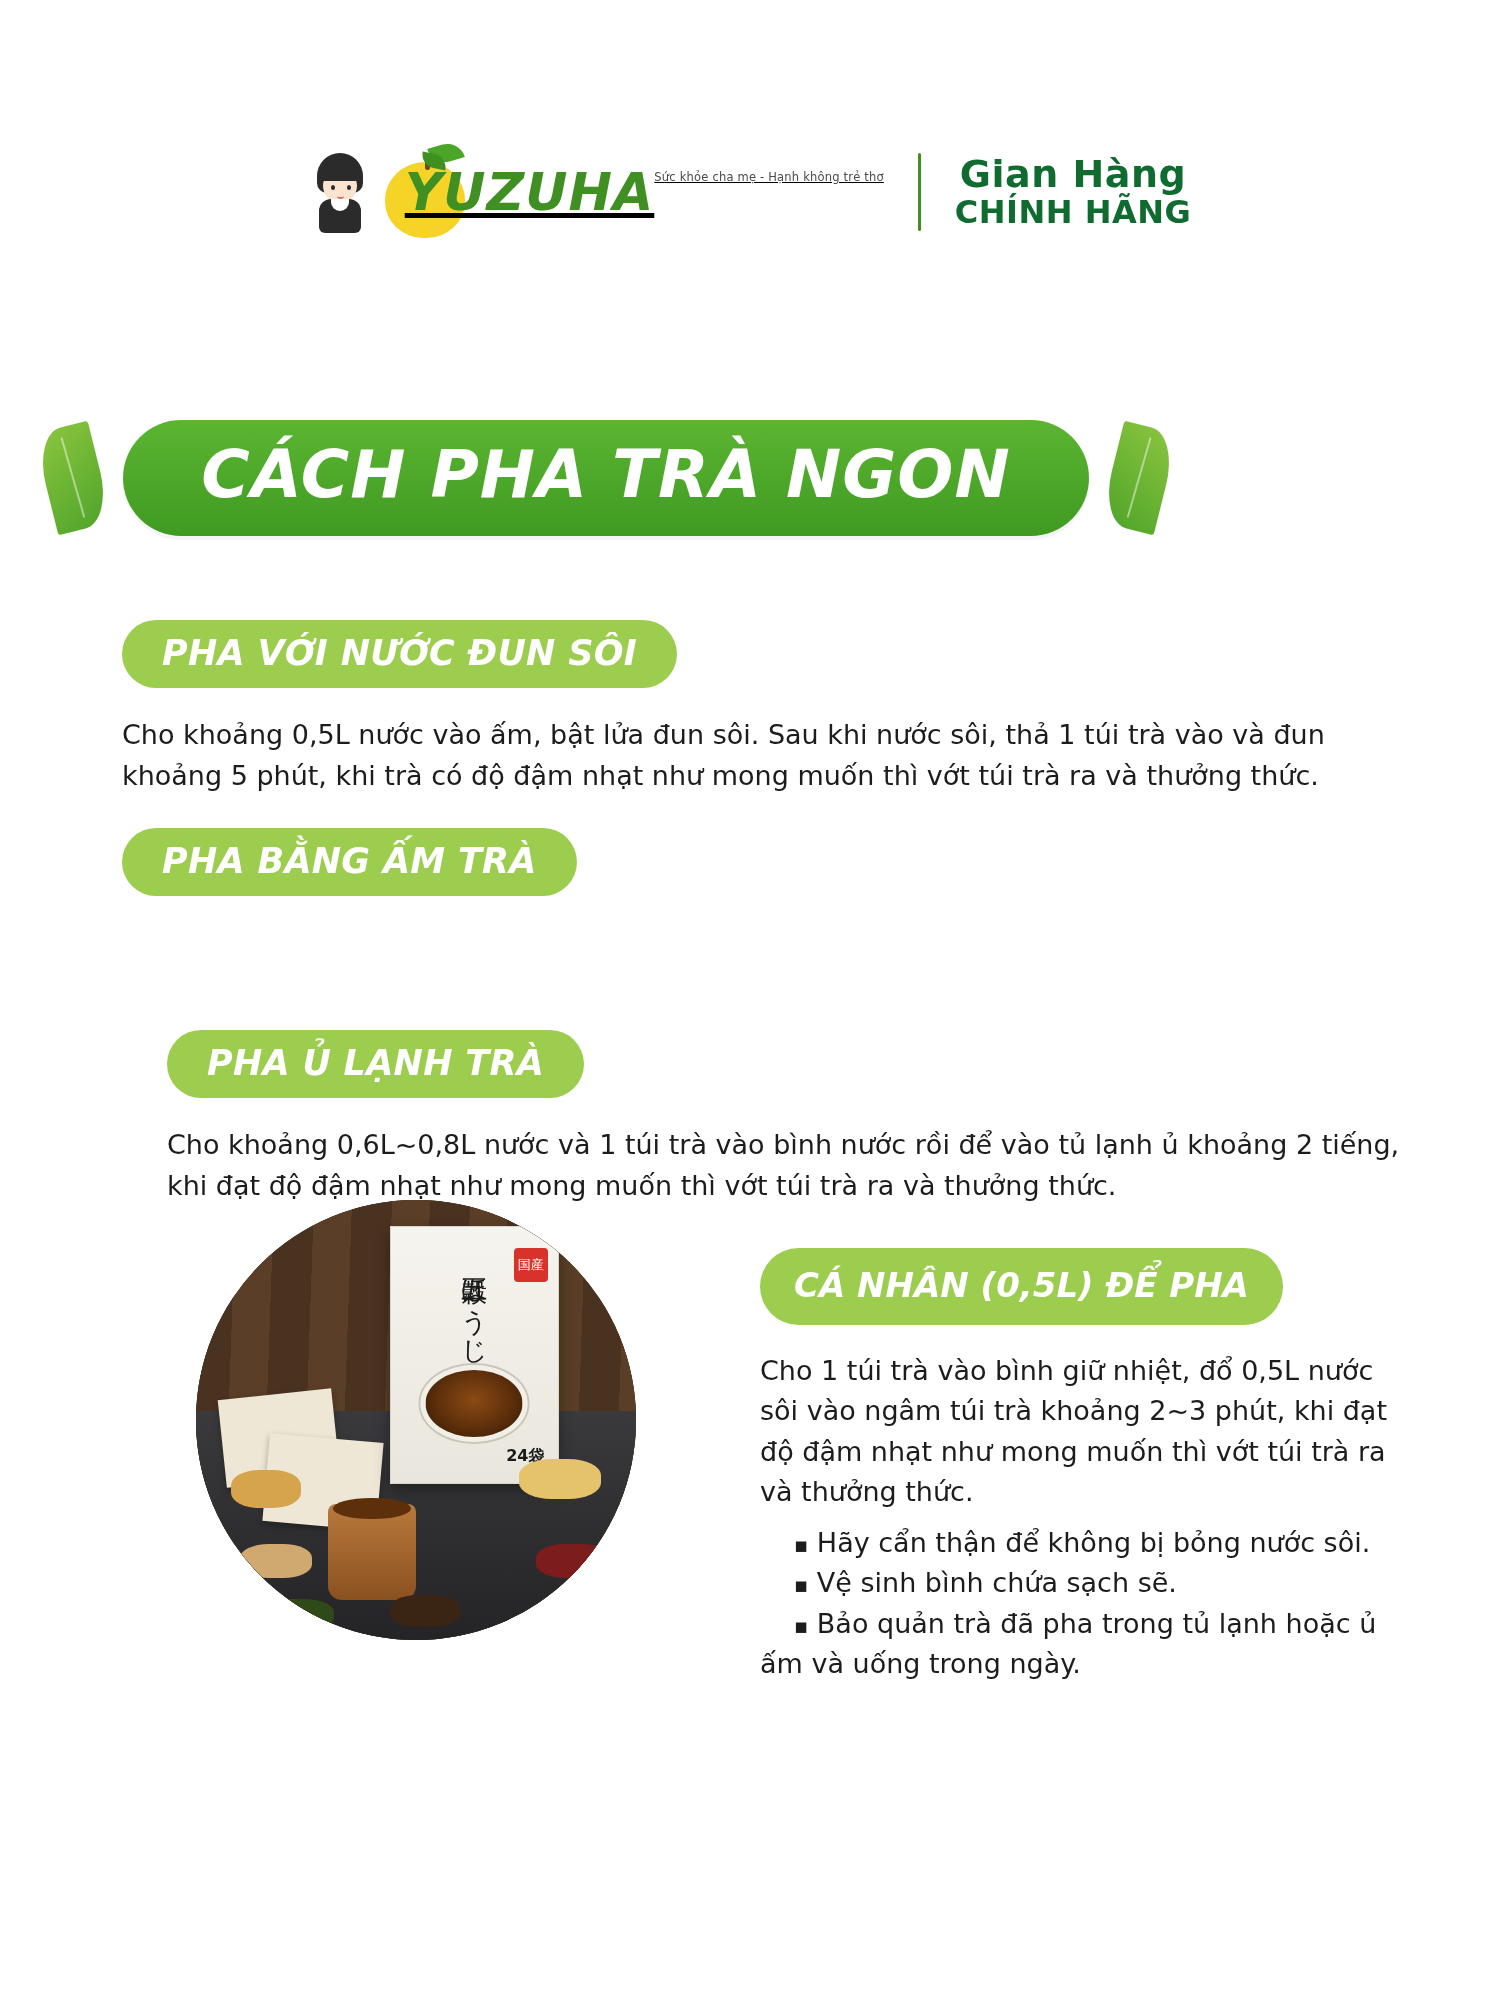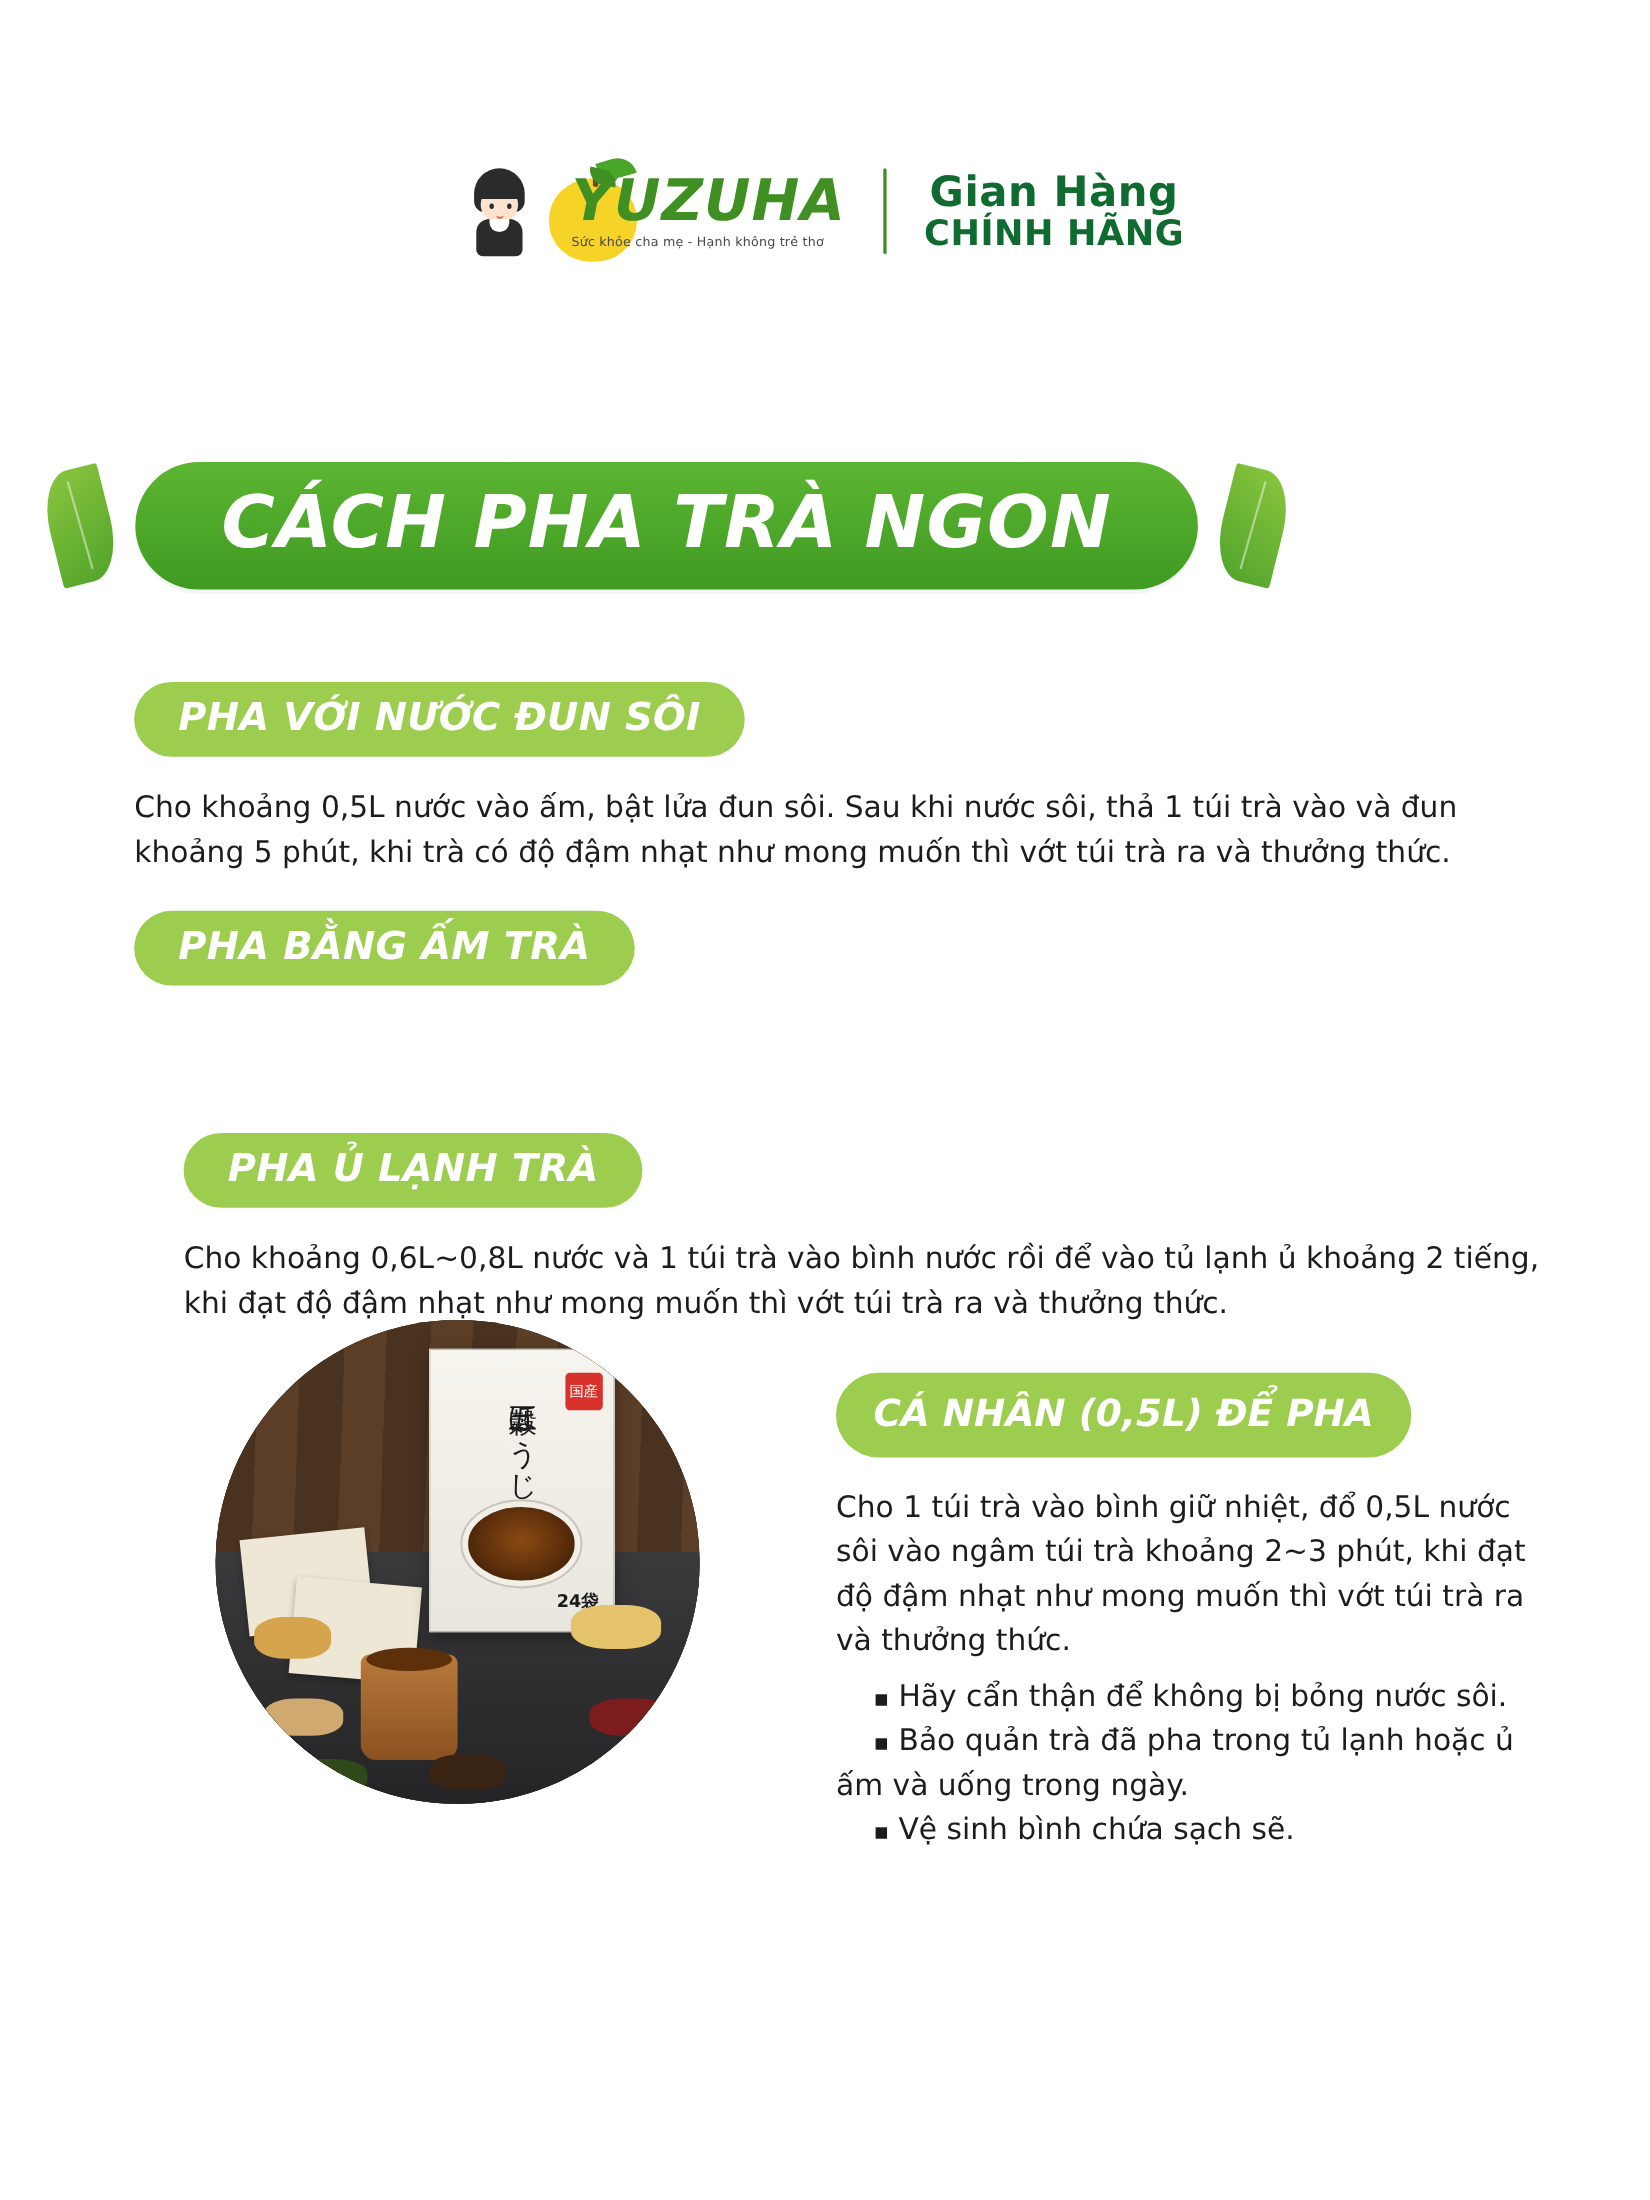--- a/index.html
+++ b/index.html
@@ -144,24 +144,24 @@
     position: absolute;
     left: 48px;
     top: 16px;
     width: 5px;
     height: 14px;
     background: #6b4a1f;
     border-radius: 3px;
   }
   .brand-text {
     display: flex;
-    flex-direction: column;
     justify-content: center;
     margin-left: -74px;
     z-index: 3;
+    text-decoration: underline;
   }
   .brand-name {
     font-family: "DejaVu Sans", sans-serif;
     font-weight: bold;
     font-style: italic;
     font-size: 52px;
     letter-spacing: 1px;
     color: #3f8f22;
     line-height: 1;
   }
@@ -522,22 +522,22 @@
       <div>CÁ NHÂN (0,5L) ĐỂ PHA</div>
     </div>
     <div class="panel-body">Cho 1 túi trà vào bình giữ nhiệt, đổ 0,5L nước sôi vào ngâm túi trà khoảng 2~3 phút, khi đạt độ đậm nhạt như mong muốn thì vớt túi trà ra và thưởng thức.</div>
     <div class="panel-notes">
       <div class="note">
         <span class="bullet">▪</span>
         <span>Hãy cẩn thận để không bị bỏng nước sôi.</span>
       </div>
       <div class="note">
         <span class="bullet">▪</span>
-        <span>Bảo quản trà đã pha trong tủ lạnh hoặc ủ ấm và uống trong ngày.</span>
+        <span>Vệ sinh bình chứa sạch sẽ.</span>
       </div>
       <div class="note">
         <span class="bullet">▪</span>
-        <span>Vệ sinh bình chứa sạch sẽ.</span>
+        <span>Bảo quản trà đã pha trong tủ lạnh hoặc ủ ấm và uống trong ngày.</span>
       </div>
     </div>
   </div>
 
 </div>
 
 </body></html>

